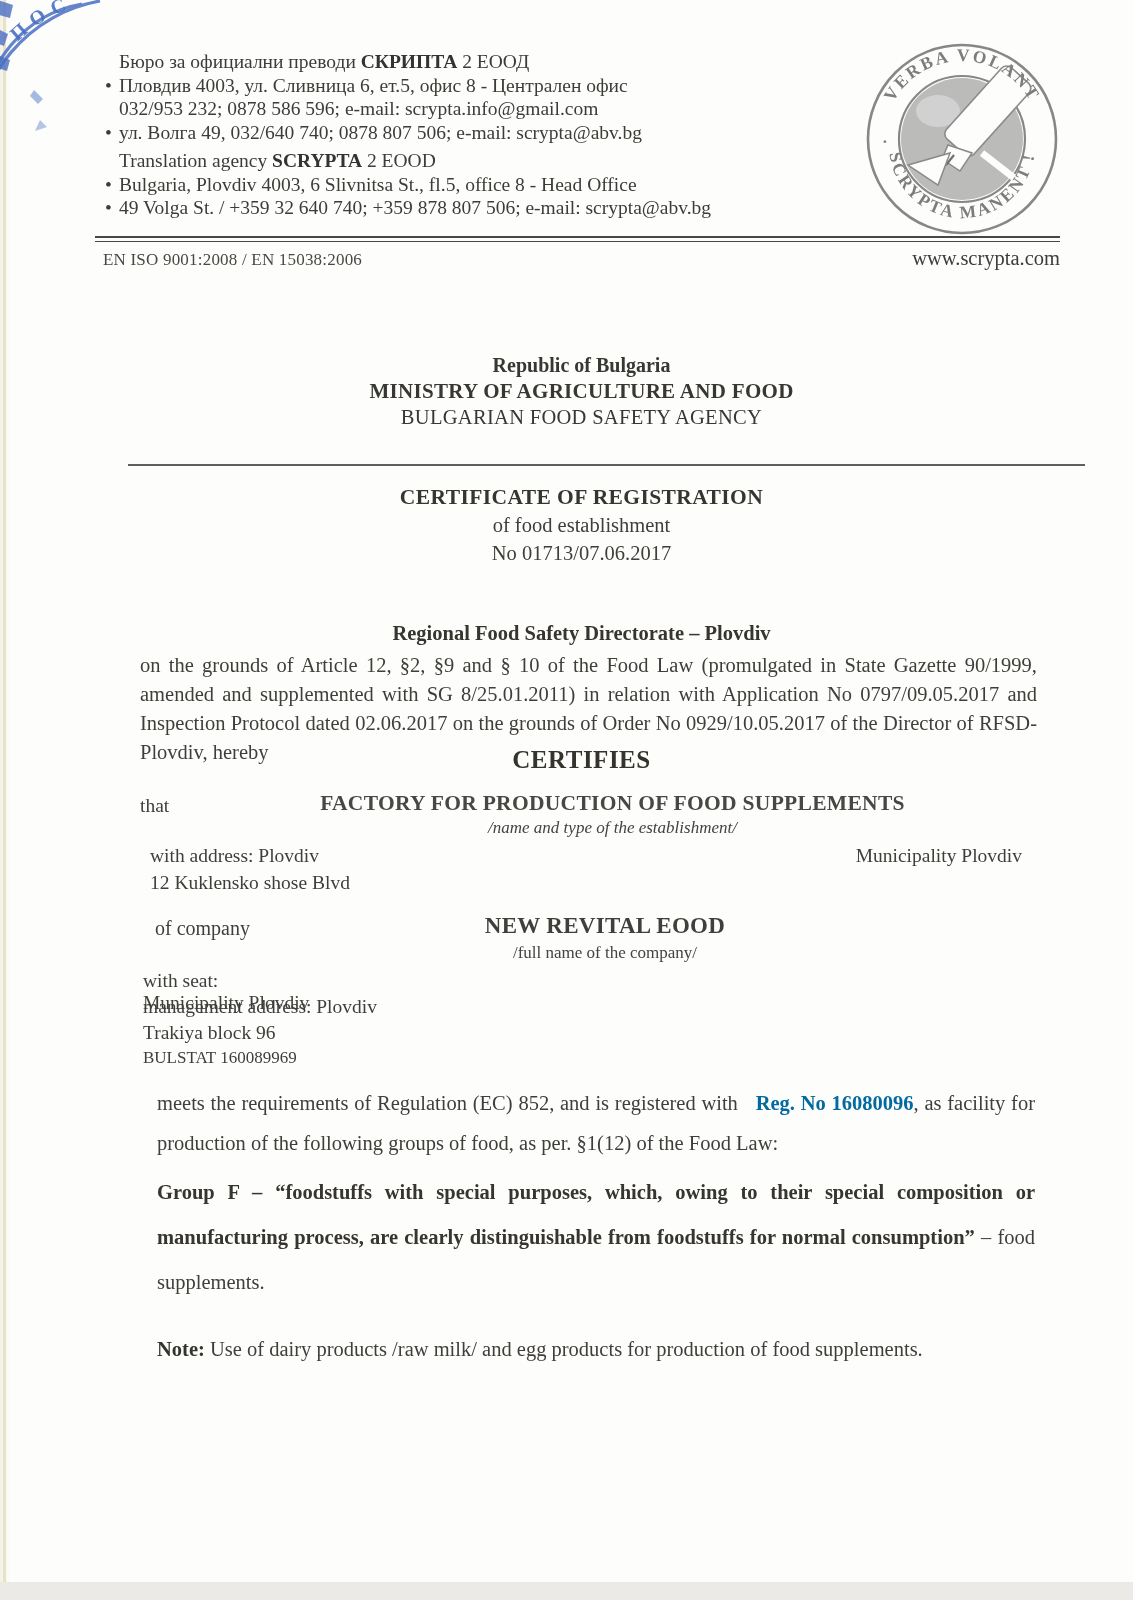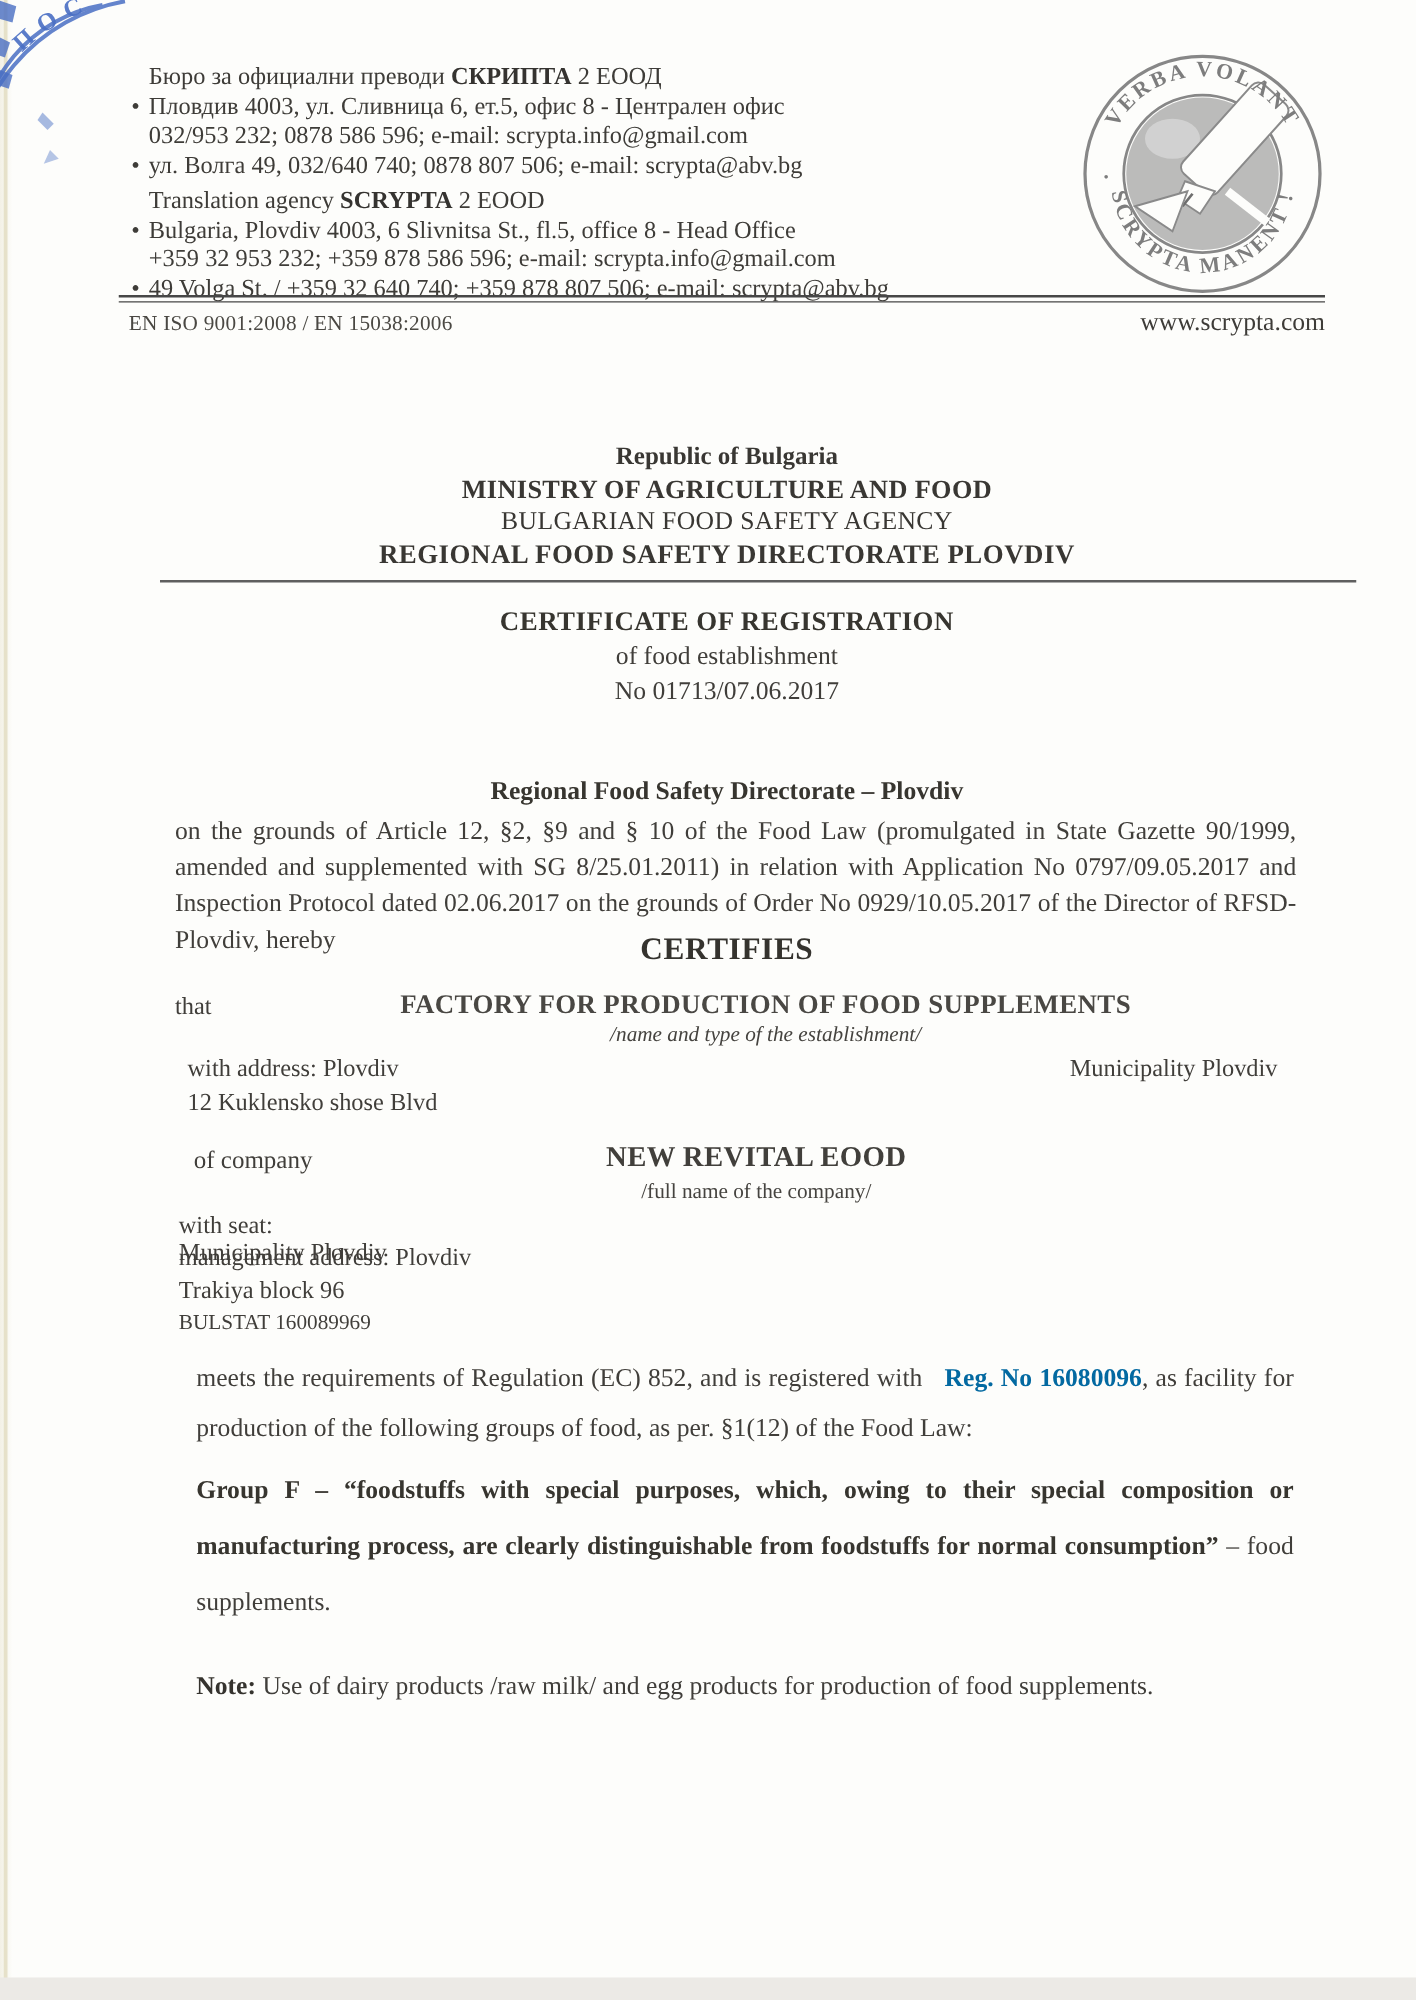--- a/index.html
+++ b/index.html
@@ -120,21 +120,20 @@
   <div class="lh lh-bg">
     <div class="lh-line"><span>Бюро за официални преводи </span><b>СКРИПТА</b><span> 2 ЕООД</span></div>
     <div class="lh-line bullet">Пловдив 4003, ул. Сливница 6, ет.5, офис 8 - Централен офис</div>
     <div class="lh-line">032/953 232; 0878 586 596; e-mail: scrypta.info@gmail.com</div>
     <div class="lh-line bullet">ул. Волга 49, 032/640 740; 0878 807 506; e-mail: scrypta@abv.bg</div>
   </div>
 
   <div class="lh lh-en">
     <div class="lh-line"><span>Translation agency </span><b>SCRYPTA</b><span> 2 EOOD</span></div>
     <div class="lh-line bullet">Bulgaria, Plovdiv 4003, 6 Slivnitsa St., fl.5, office 8 - Head Office</div>
-    <div class="lh-line">+359 32 953 232; +359 878 586 596; e-mail: scrypta.info@gmail.com</div>
     <div class="lh-line bullet">49 Volga St. / +359 32 640 740; +359 878 807 506; e-mail: scrypta@abv.bg</div>
   </div>
 
   <svg class="seal" width="202" height="202" viewBox="-101 -101 202 202">
     <circle r="94" fill="none" stroke="#878787" stroke-width="2.6"></circle>
     <circle r="63" fill="none" stroke="#878787" stroke-width="2.2"></circle>
     <g>
       <circle r="61" fill="#a8a8a8" opacity="0.78"></circle>
       <ellipse cx="-24" cy="-28" rx="22" ry="16" fill="#fdfdfb" opacity="0.35"></ellipse>
       <g transform="rotate(42)">
@@ -161,21 +160,20 @@
   <div class="iso-row">
     <span class="iso-text">EN ISO 9001:2008 / EN 15038:2006</span>
     <span class="website">www.scrypta.com</span>
   </div>
 
 
   <div class="gov">
     <div class="gov-country">Republic of Bulgaria</div>
     <div class="gov-ministry">MINISTRY OF AGRICULTURE AND FOOD</div>
     <div class="gov-agency">BULGARIAN FOOD SAFETY AGENCY</div>
-    <div class="gov-directorate">REGIONAL FOOD SAFETY DIRECTORATE PLOVDIV</div>
   </div>
   <div class="rule2"></div>
 
   <div class="cert">
     <div class="cert-title">CERTIFICATE OF REGISTRATION</div>
     <div class="cert-sub">of food establishment</div>
     <div class="cert-no">No 01713/07.06.2017</div>
   </div>
 
   <div class="dir-heading">Regional Food Safety Directorate – Plovdiv</div>

